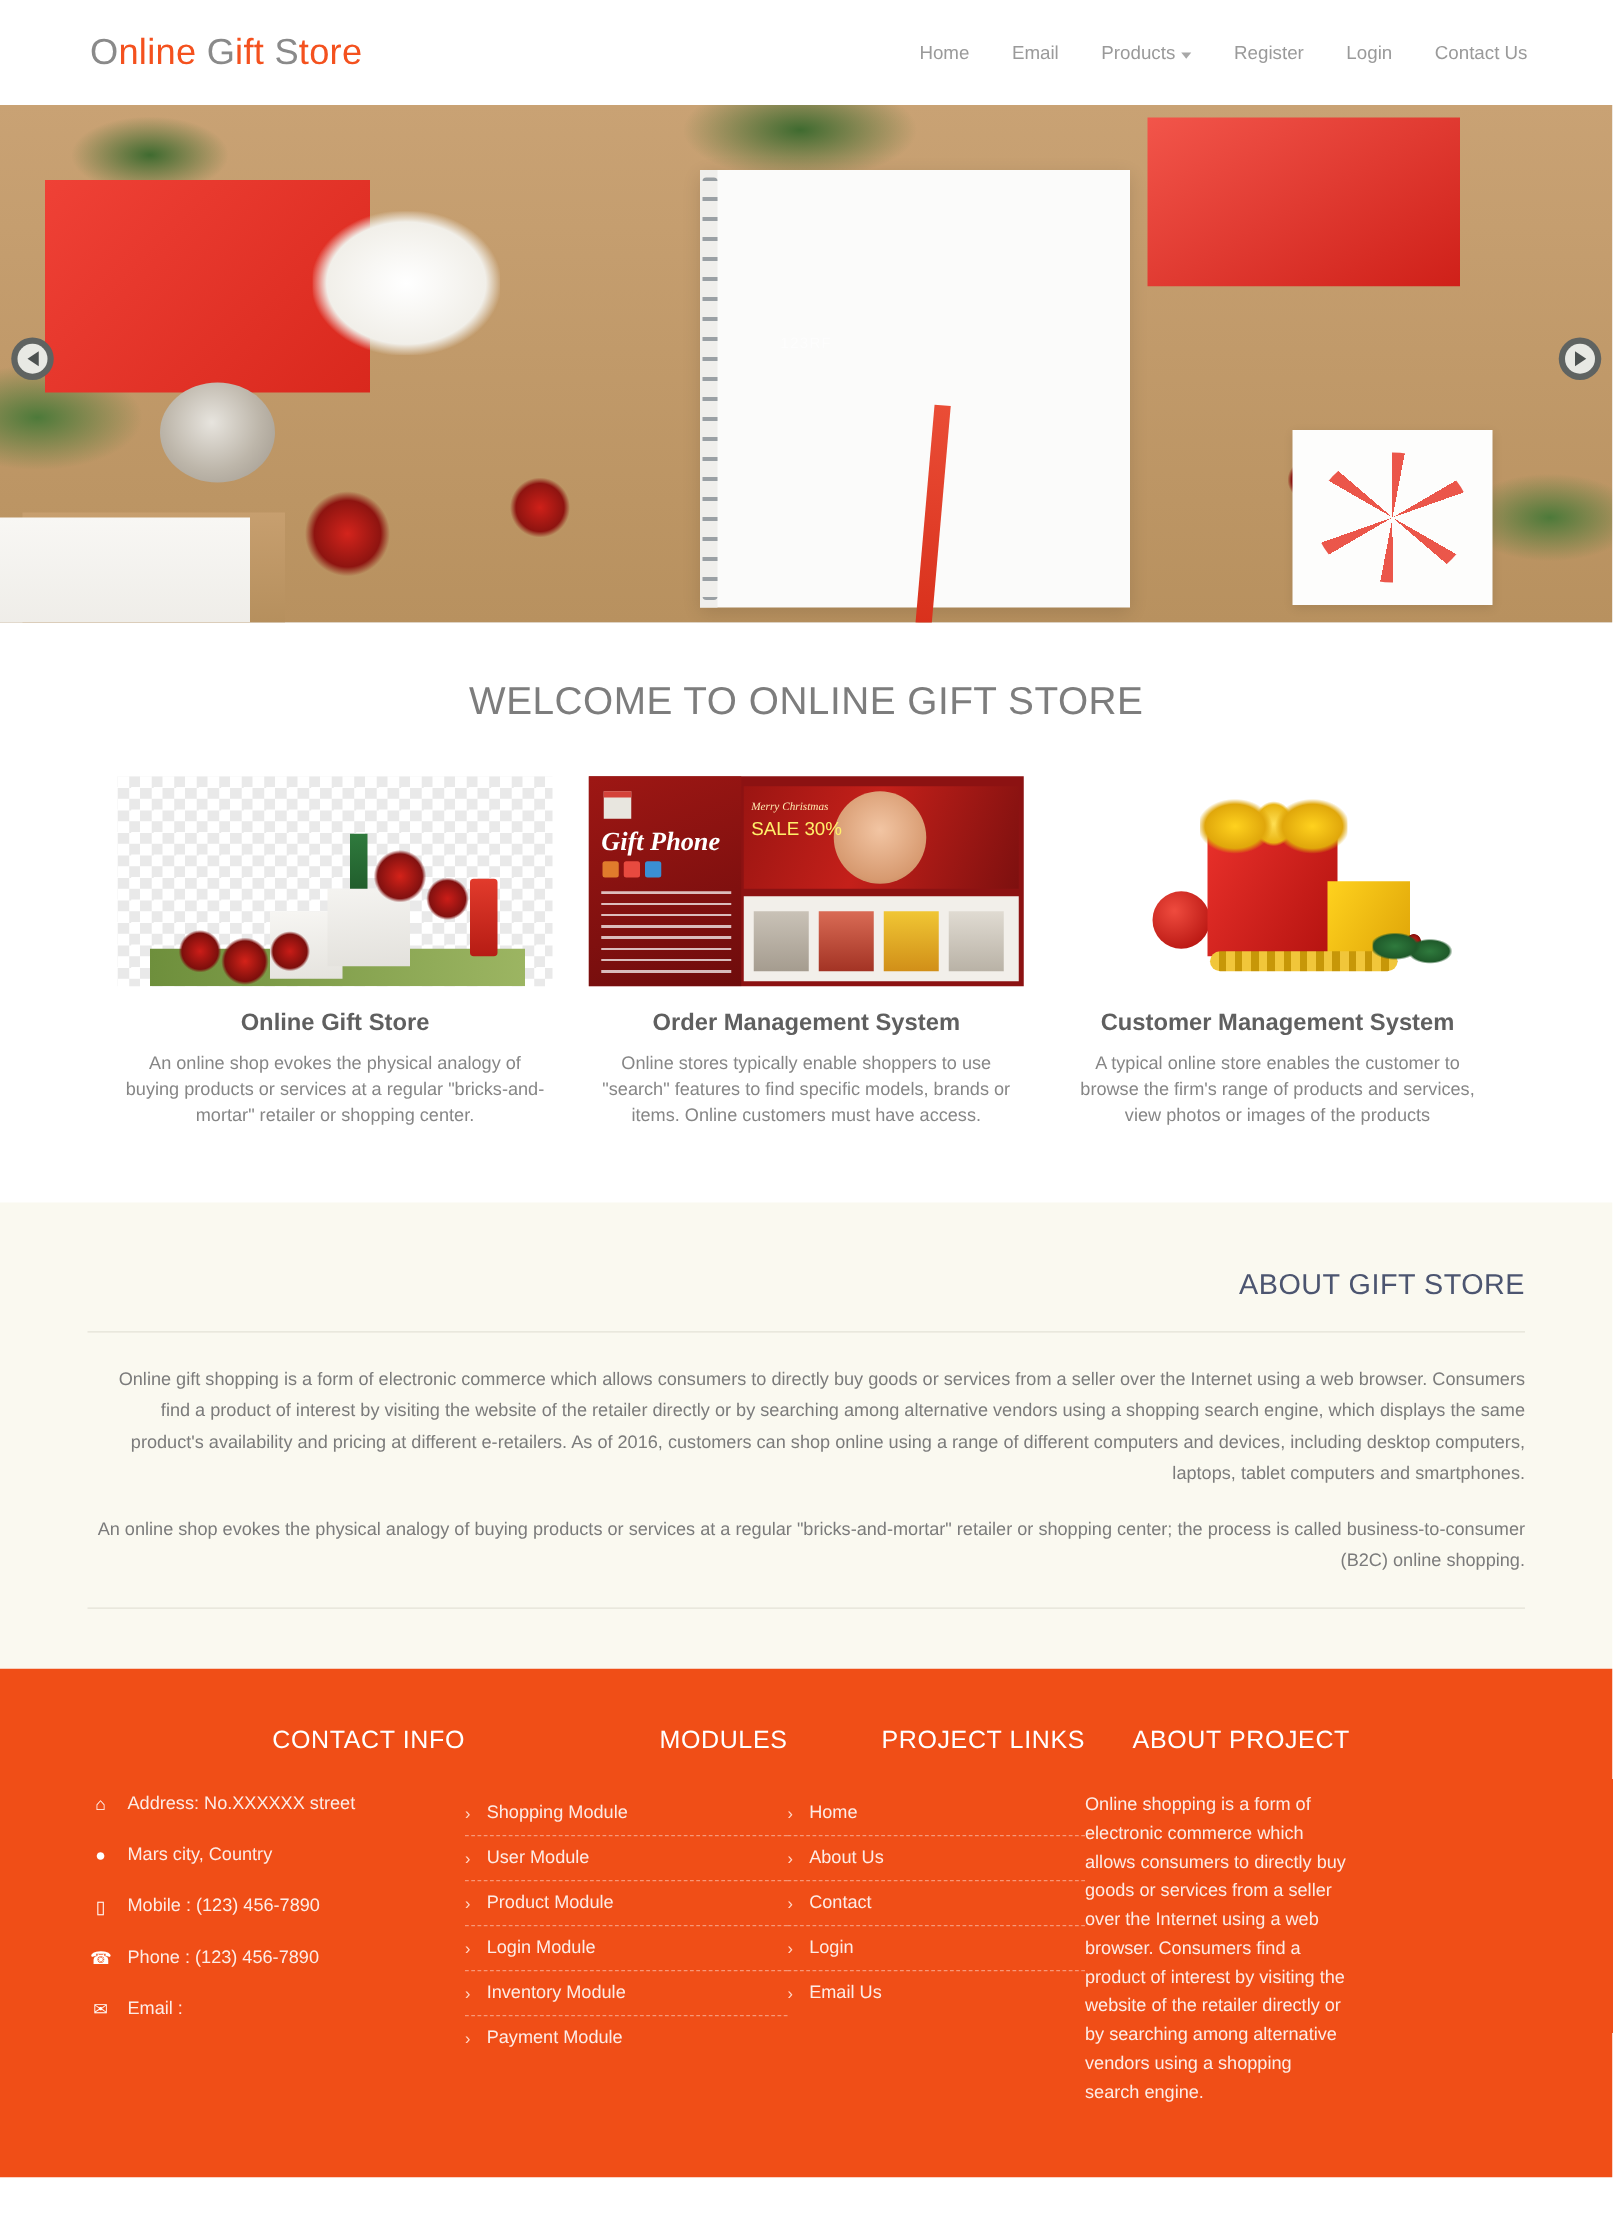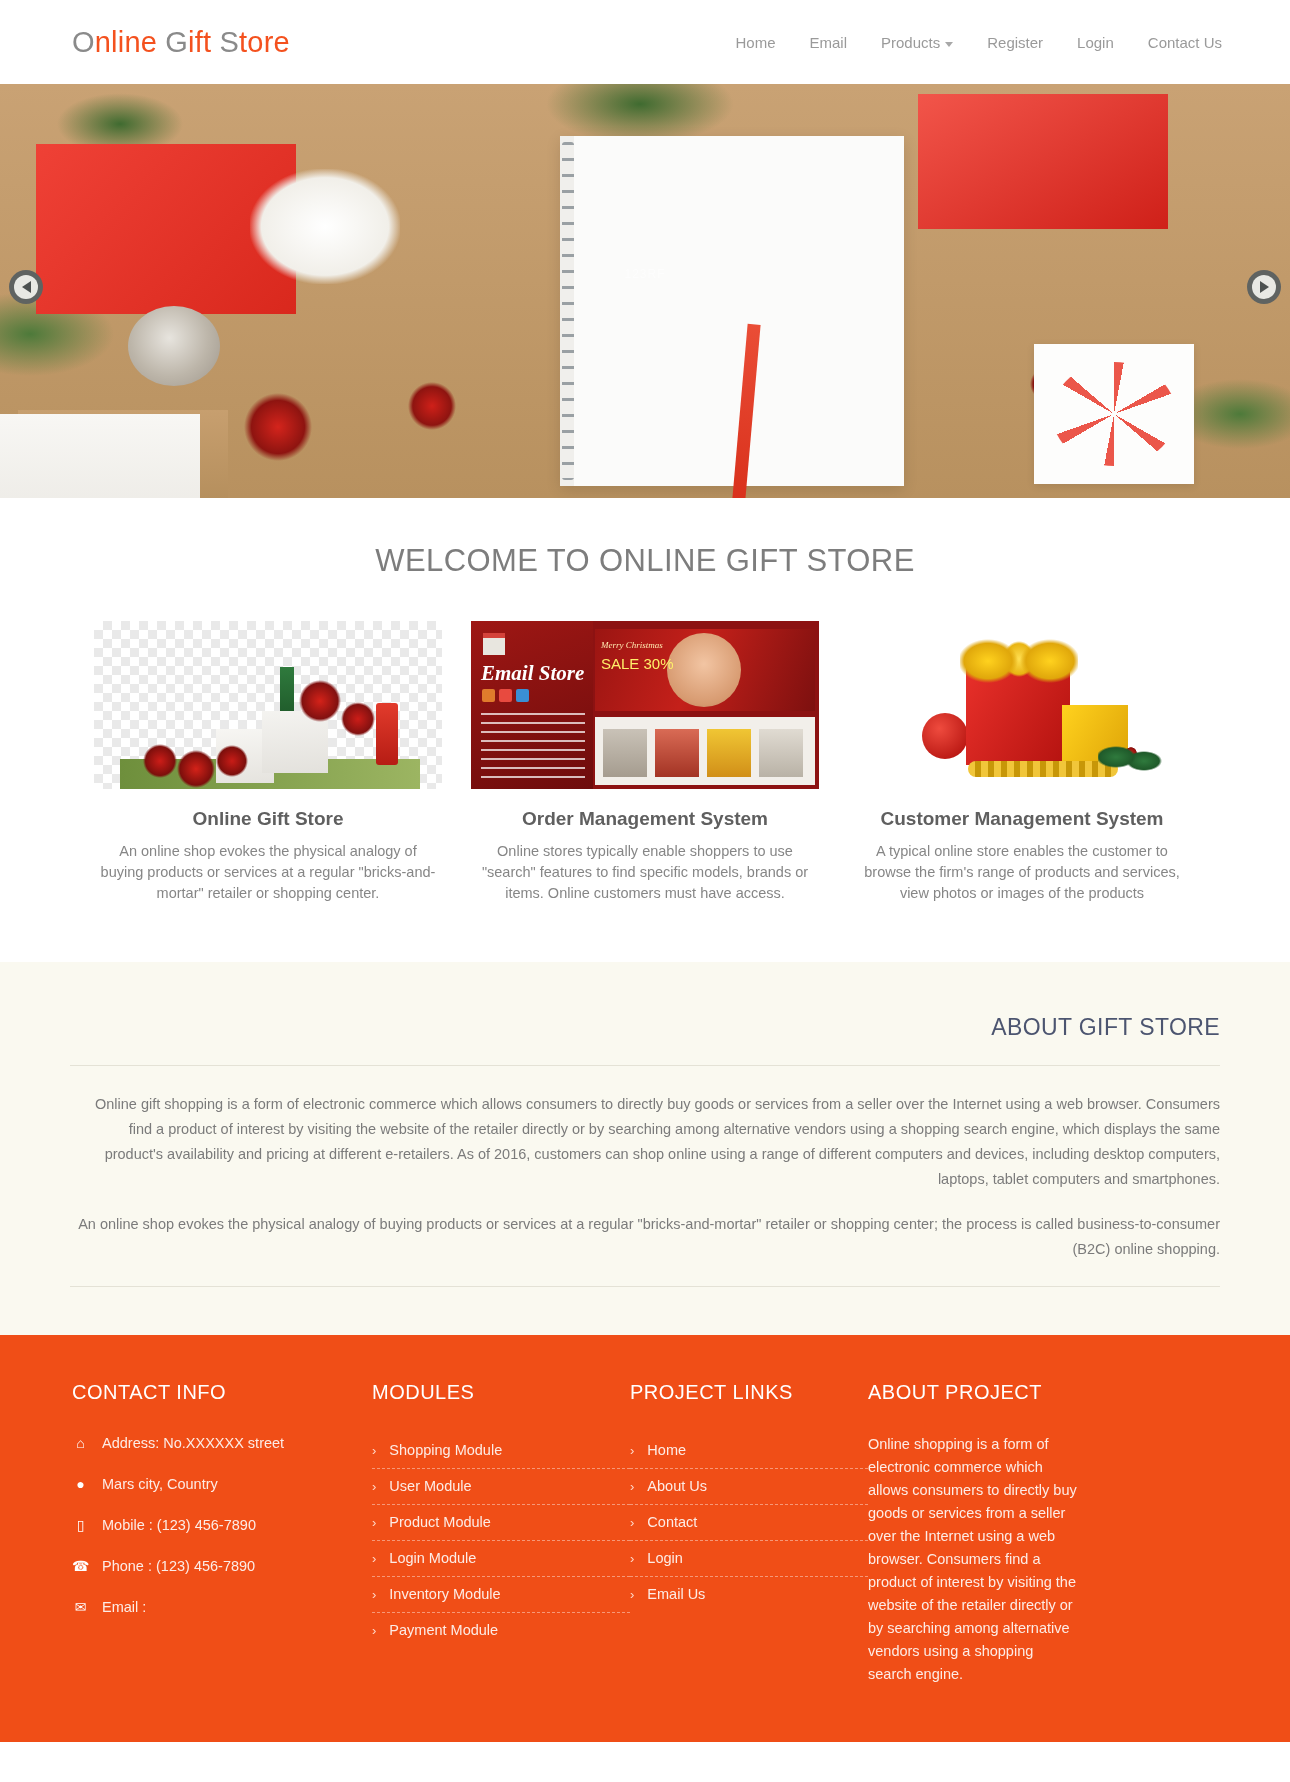--- a/index.html
+++ b/index.html
@@ -548,20 +548,21 @@
   .fcol-contact { width: 300px; }
   .fcol-modules { width: 258px; }
   .fcol-links   { width: 238px; }
   .fcol-about   { width: 212px; }
   .footer h4 {
     font-size: 20px;
     font-weight: 400;
     letter-spacing: .5px;
     margin-bottom: 29px;
     color: #ffffff;
+    text-align: right;
   }
   .contact-row {
     display: flex;
     align-items: flex-start;
     gap: 13px;
     font-size: 14.5px;
     line-height: 20px;
     margin-bottom: 21px;
     color: #fdece6;
   }
@@ -659,21 +660,21 @@
           <div class="candle"></div>
       </div>
       <h3>Online Gift Store</h3>
       <p>An online shop evokes the physical analogy of buying products or services at a regular "bricks-and-mortar" retailer or shopping center.</p>
     </div>
 
     <div class="feature">
       <div class="feature-img img-theme">
         <div class="left-panel"></div>
         <div class="giftbox-mini"></div>
-        <div class="brand">Email Store</div>
+        <div class="brand">Gift Phone</div>
         <div class="badges">
             <i></i>
             <i></i>
             <i></i>
           </div>
         <div class="blurb"></div>
         <div class="hero-strip"></div>
         <div class="santa-face"></div>
         <div class="sale-txt">Merry Christmas</div>
         <div class="sale-big">SALE 30%</div>

